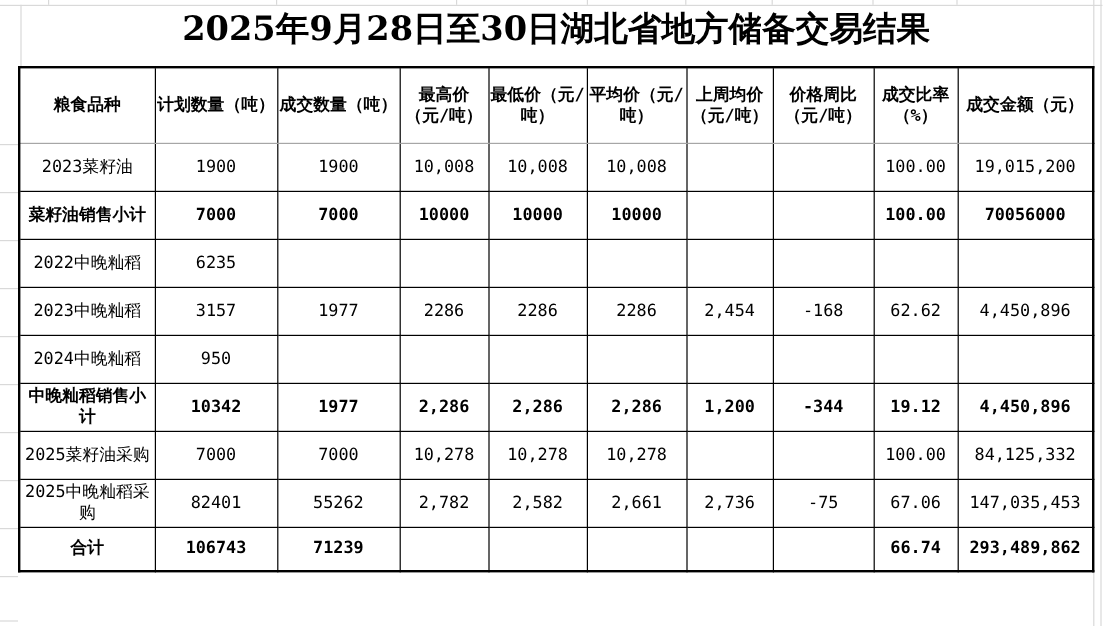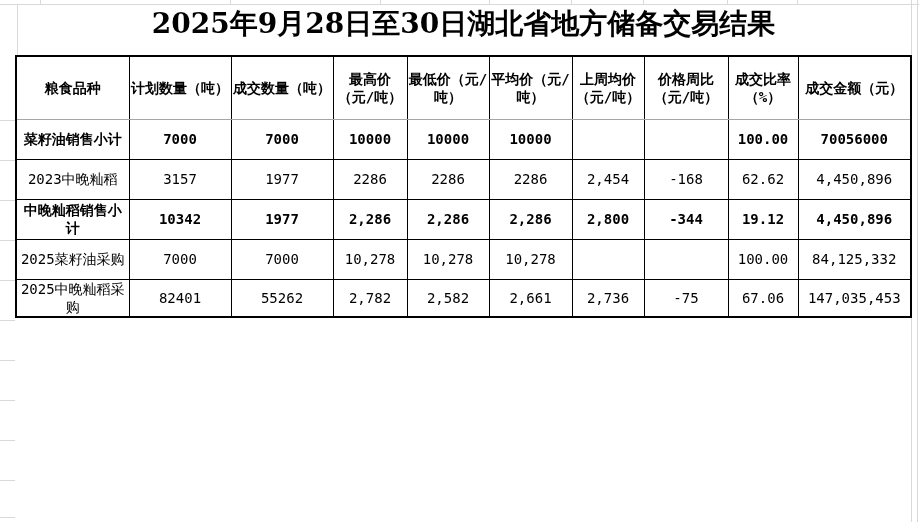--- a/index.html
+++ b/index.html
@@ -86,52 +86,88 @@
         <th>最高价（元/吨）</th>
         <th>最低价（元/吨）</th>
         <th>平均价（元/吨）</th>
         <th>上周均价（元/吨）</th>
         <th>价格周比（元/吨）</th>
         <th>成交比率（%）</th>
         <th>成交金额（元）</th>
       </tr>
     </thead>
     <tbody>
+      <tr>
+        <td>2023菜籽油</td>
+          <td>1900</td>
+          <td>1900</td>
+          <td>10,008</td>
+          <td>10,008</td>
+          <td>10,008</td>
+          <td></td>
+          <td></td>
+          <td>100.00</td>
+          <td>19,015,200</td>
+      </tr>
       <tr class="sub">
         <td>菜籽油销售小计</td>
           <td>7000</td>
           <td>7000</td>
           <td>10000</td>
           <td>10000</td>
           <td>10000</td>
           <td></td>
           <td></td>
           <td>100.00</td>
           <td>70056000</td>
+      </tr>
+      <tr>
+        <td>2022中晚籼稻</td>
+          <td>6235</td>
+          <td></td>
+          <td></td>
+          <td></td>
+          <td></td>
+          <td></td>
+          <td></td>
+          <td></td>
+          <td></td>
       </tr>
       <tr>
         <td>2023中晚籼稻</td>
           <td>3157</td>
           <td>1977</td>
           <td>2286</td>
           <td>2286</td>
           <td>2286</td>
           <td>2,454</td>
           <td>-168</td>
           <td>62.62</td>
           <td>4,450,896</td>
       </tr>
+      <tr>
+        <td>2024中晚籼稻</td>
+          <td>950</td>
+          <td></td>
+          <td></td>
+          <td></td>
+          <td></td>
+          <td></td>
+          <td></td>
+          <td></td>
+          <td></td>
+      </tr>
       <tr class="sub">
         <td>中晚籼稻销售小计</td>
           <td>10342</td>
           <td>1977</td>
           <td>2,286</td>
           <td>2,286</td>
           <td>2,286</td>
-          <td>2,800</td>
+          <td>1,200</td>
           <td>-344</td>
           <td>19.12</td>
           <td>4,450,896</td>
       </tr>
       <tr>
         <td>2025菜籽油采购</td>
           <td>7000</td>
           <td>7000</td>
           <td>10,278</td>
           <td>10,278</td>
@@ -146,15 +182,27 @@
           <td>82401</td>
           <td>55262</td>
           <td>2,782</td>
           <td>2,582</td>
           <td>2,661</td>
           <td>2,736</td>
           <td>-75</td>
           <td>67.06</td>
           <td>147,035,453</td>
       </tr>
+      <tr class="sub">
+        <td>合计</td>
+          <td>106743</td>
+          <td>71239</td>
+          <td></td>
+          <td></td>
+          <td></td>
+          <td></td>
+          <td></td>
+          <td>66.74</td>
+          <td>293,489,862</td>
+      </tr>
     </tbody>
   </table>
 </div>
 
 </body></html>

